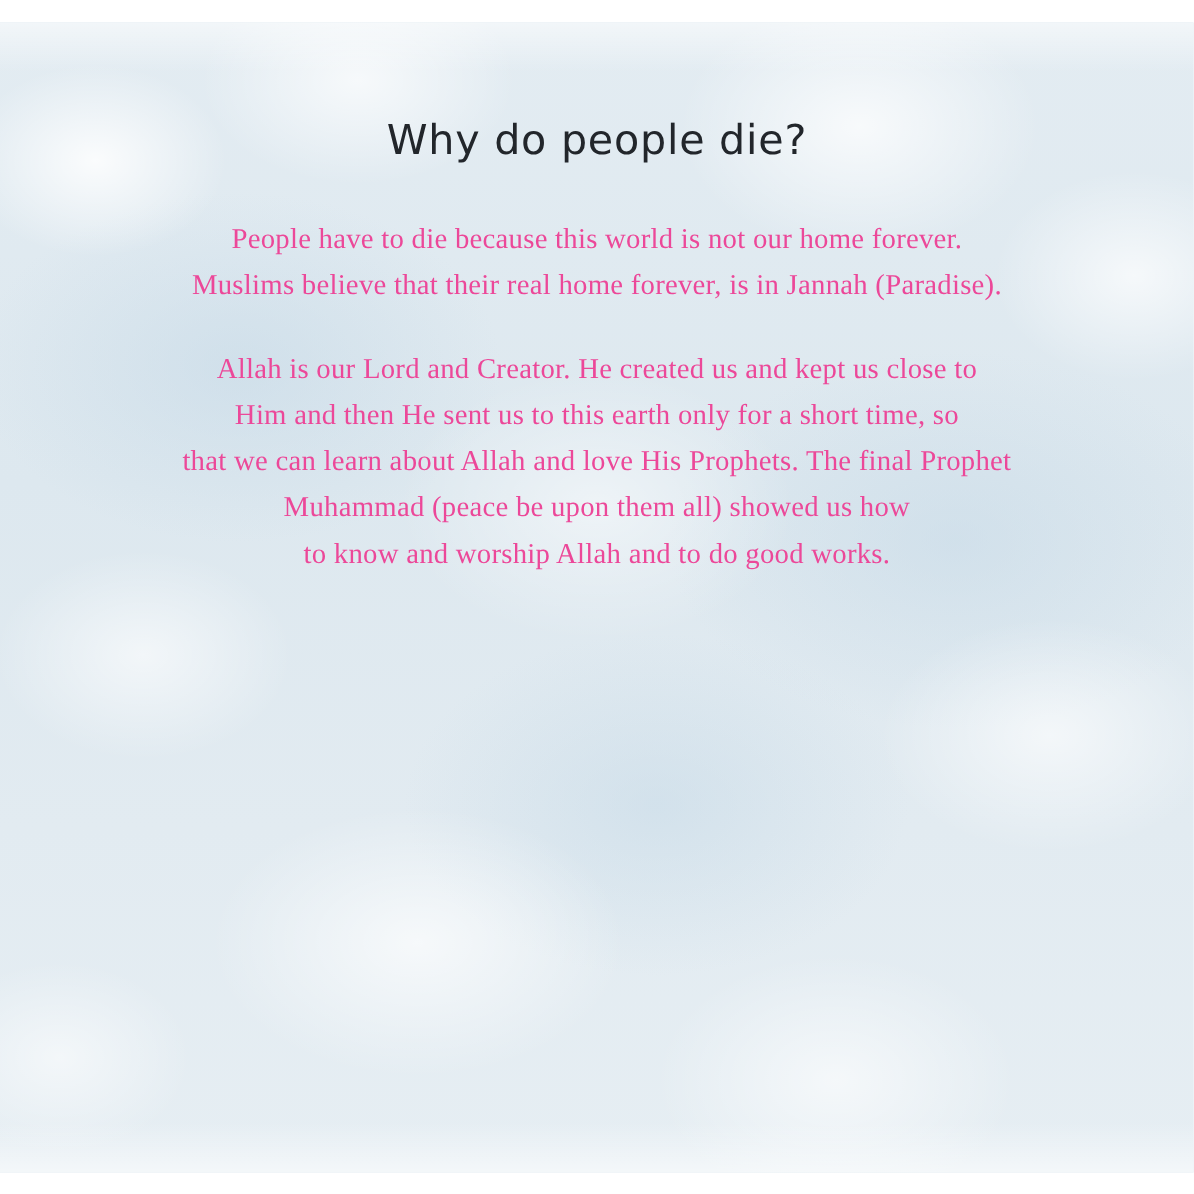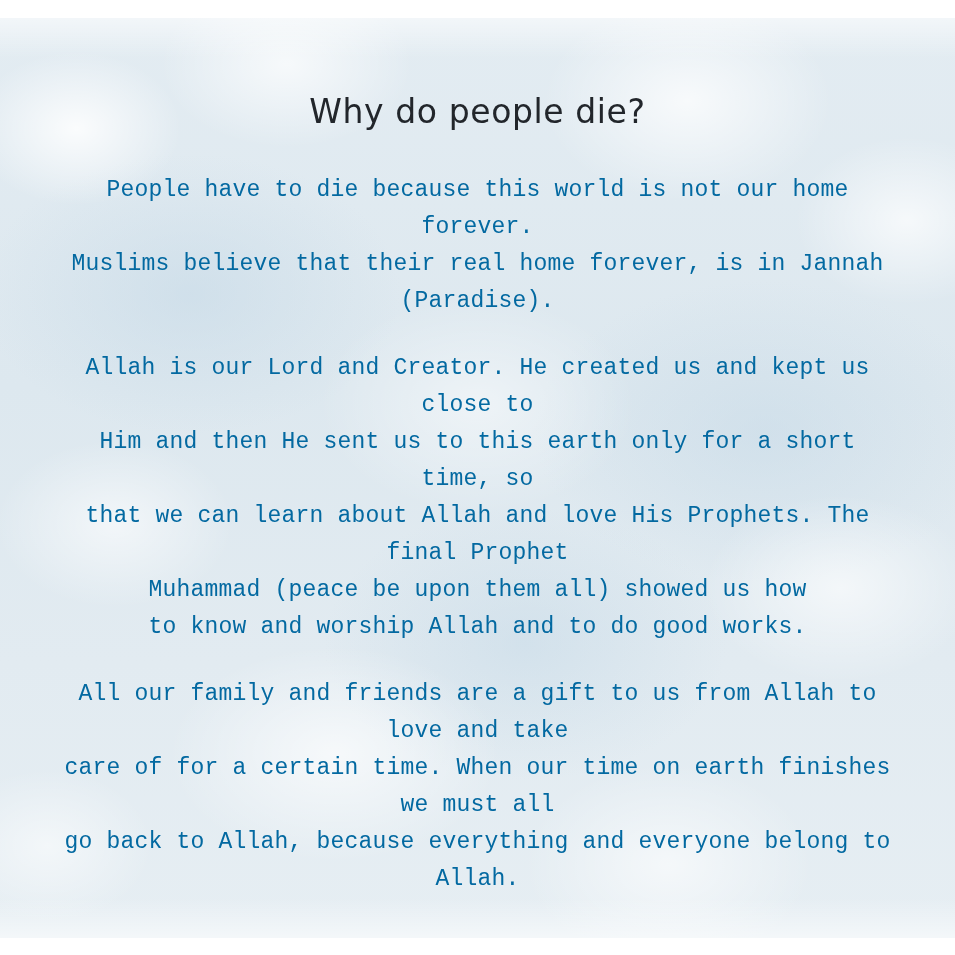--- a/index.html
+++ b/index.html
@@ -80,24 +80,24 @@
     margin: 0 0 40px 0;
     line-height: 1.2;
   }
 
   .body-text {
     width: 840px;
     text-align: center;
   }
 
   .para {
-    font-family: Liberation Mono, monospace;
+    font-family: Liberation Serif, serif;
     font-size: 23px;
     line-height: 37px;
-    color: #0369a1;
+    color: #ec4899;
     margin: 0 0 30px 0;
     letter-spacing: 0.2px;
     white-space: pre-line;
   }
   .para:last-child { margin-bottom: 0; }
 </style>
 </head>
 <body>
 
 <div class="page">
@@ -107,18 +107,15 @@
     <h1 class="title">Why do people die?</h1>
 
     <div class="body-text">
       <p class="para">People have to die because this world is not our home forever.
 Muslims believe that their real home forever, is in Jannah (Paradise).</p>
       <p class="para">Allah is our Lord and Creator. He created us and kept us close to
 Him and then He sent us to this earth only for a short time, so
 that we can learn about Allah and love His Prophets. The final Prophet
 Muhammad (peace be upon them all) showed us how
 to know and worship Allah and to do good works.</p>
-      <p class="para">All our family and friends are a gift to us from Allah to love and take
-care of for a certain time. When our time on earth finishes we must all
-go back to Allah, because everything and everyone belong to Allah.</p>
     </div>
   </div>
 </div>
 
 </body></html>

